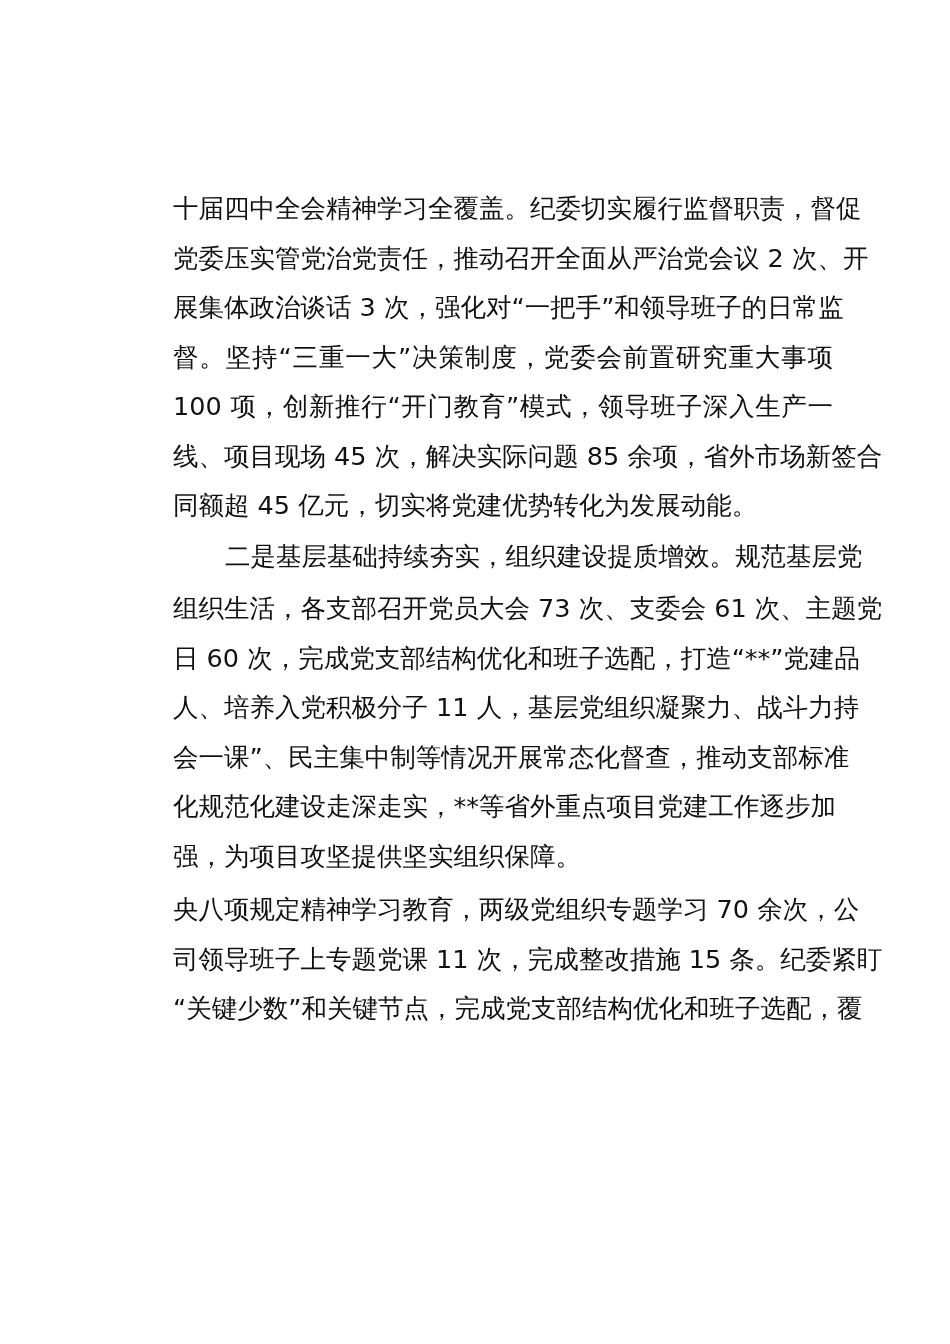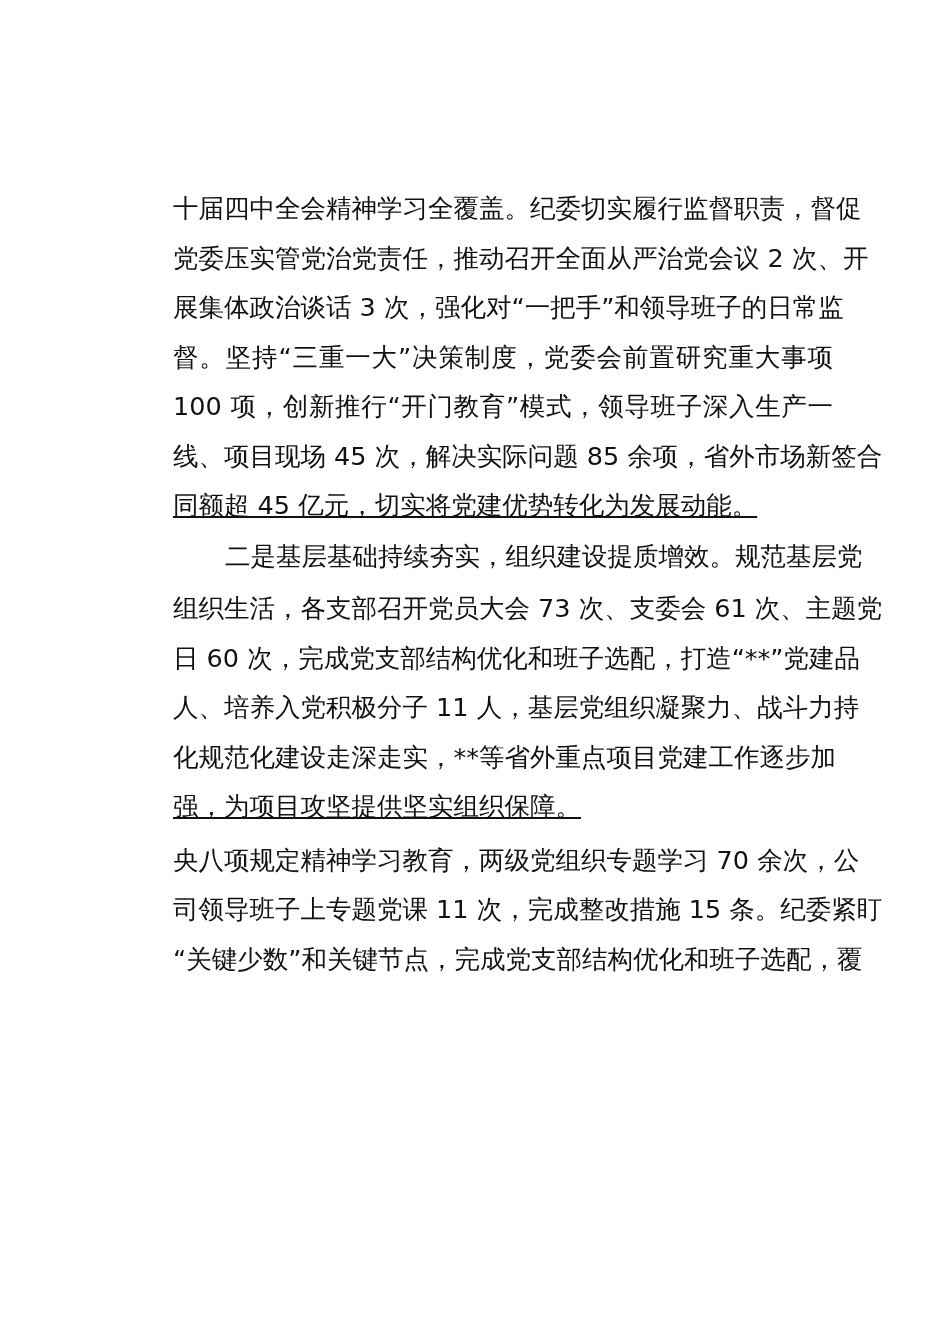--- a/index.html
+++ b/index.html
@@ -15,21 +15,21 @@
   }
   .line {
     height: 49.5px;
     line-height: 44px;
     white-space: nowrap;
     text-align: justify;
     text-align-last: justify;
     display: block;
     margin-left: 46px;
   }
-  .line.last { text-align-last: left; text-decoration: underline; }
+  .line.last { text-align-last: left; }
   .line.indent { padding-left: 52px; font-family: Liberation Mono, monospace; }
   .para-gap { height: 4px; }
 </style>
 </head>
 <body>
 
 <div class="page">
 
   <div>
     <span class="line">十届四中全会精神学习全覆盖。纪委切实履行监督职责，督促</span>
@@ -41,20 +41,21 @@
     <span class="line last">同额超 45 亿元，切实将党建优势转化为发展动能。</span>
   </div>
 
   <div class="para-gap"></div>
 
   <div>
     <span class="line indent">二是基层基础持续夯实，组织建设提质增效。规范基层党</span>
     <span class="line">组织生活，各支部召开党员大会 73 次、支委会 61 次、主题党</span>
     <span class="line">日 60 次，完成党支部结构优化和班子选配，打造“**”党建品</span>
     <span class="line">人、培养入党积极分子 11 人，基层党组织凝聚力、战斗力持</span>
+    <span class="line">会一课”、民主集中制等情况开展常态化督查，推动支部标准</span>
     <span class="line">化规范化建设走深走实，**等省外重点项目党建工作逐步加</span>
     <span class="line last">强，为项目攻坚提供坚实组织保障。</span>
   </div>
 
   <div class="para-gap"></div>
 
   <div>
     <span class="line">央八项规定精神学习教育，两级党组织专题学习 70 余次，公</span>
     <span class="line">司领导班子上专题党课 11 次，完成整改措施 15 条。纪委紧盯</span>
     <span class="line">“关键少数”和关键节点，完成党支部结构优化和班子选配，覆</span>

